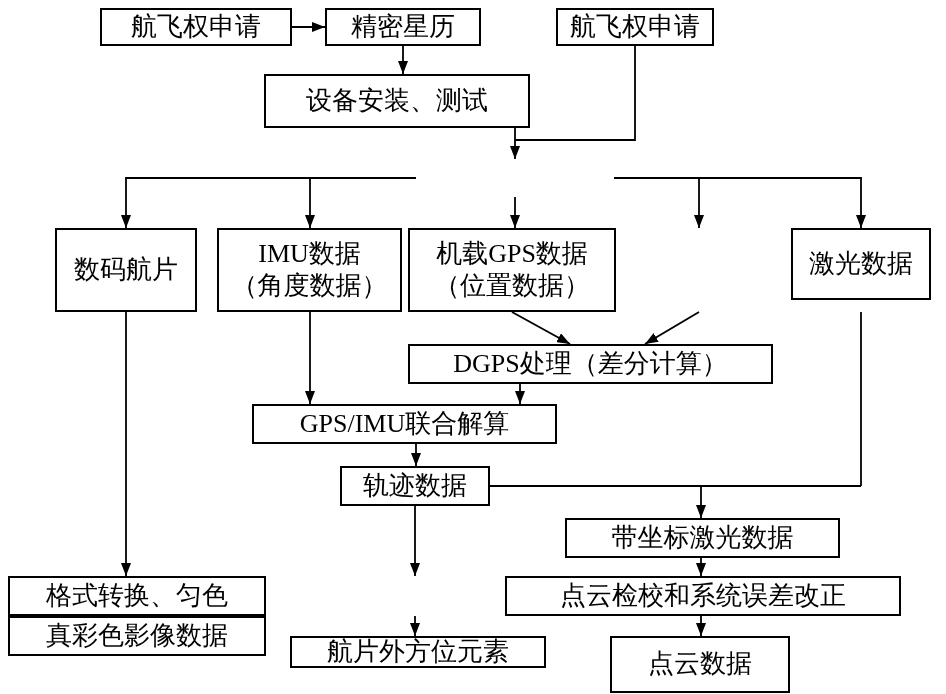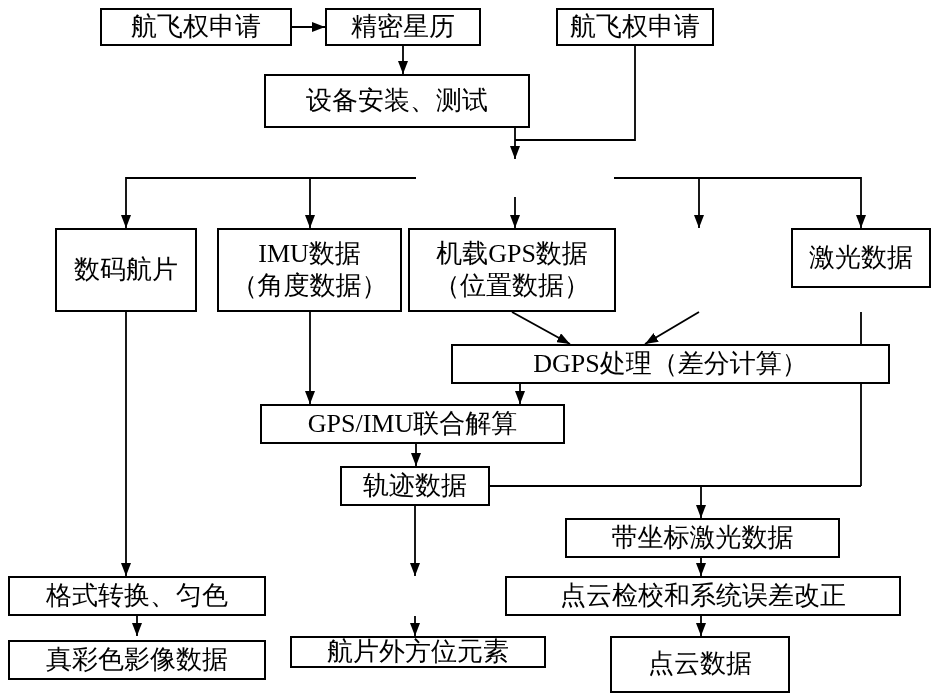--- a/index.html
+++ b/index.html
@@ -78,27 +78,27 @@
   <div class="node" style="left:100px;top:8px;width:192px;height:38px">航飞权申请</div>
   <div class="node" style="left:325px;top:8px;width:156px;height:38px">精密星历</div>
   <div class="node" style="left:556px;top:8px;width:158px;height:38px">航飞权申请</div>
   <div class="node" style="left:264px;top:74px;width:266px;height:54px">设备安装、测试</div>
 
   <div class="node" style="left:55px;top:228px;width:142px;height:84px">数码航片</div>
   <div class="node" style="left:217px;top:228px;width:185px;height:84px">IMU数据
 （角度数据）</div>
   <div class="node" style="left:408px;top:228px;width:208px;height:84px">机载GPS数据
 （位置数据）</div>
-  <div class="node" style="left:791px;top:228px;width:140px;height:60px">激光数据</div>
+  <div class="node" style="left:791px;top:228px;width:140px;height:72px">激光数据</div>
 
-  <div class="node" style="left:451px;top:344px;width:439px;height:40px">DGPS处理（差分计算）</div>
-  <div class="node" style="left:260px;top:404px;width:305px;height:40px">GPS/IMU联合解算</div>
+  <div class="node" style="left:408px;top:344px;width:365px;height:40px">DGPS处理（差分计算）</div>
+  <div class="node" style="left:252px;top:404px;width:305px;height:40px">GPS/IMU联合解算</div>
   <div class="node" style="left:340px;top:466px;width:150px;height:40px">轨迹数据</div>
   <div class="node" style="left:565px;top:518px;width:275px;height:40px">带坐标激光数据</div>
 
   <div class="node" style="left:8px;top:576px;width:258px;height:40px">格式转换、匀色</div>
   <div class="node" style="left:505px;top:576px;width:396px;height:40px">点云检校和系统误差改正</div>
 
-  <div class="node" style="left:8px;top:640px;width:258px;height:40px">真彩色影像数据</div>
+  <div class="node" style="left:8px;top:616px;width:258px;height:40px">真彩色影像数据</div>
   <div class="node" style="left:290px;top:636px;width:256px;height:32px">航片外方位元素</div>
   <div class="node" style="left:610px;top:636px;width:180px;height:57px">点云数据</div>
 
 </div>
 
 </body></html>

